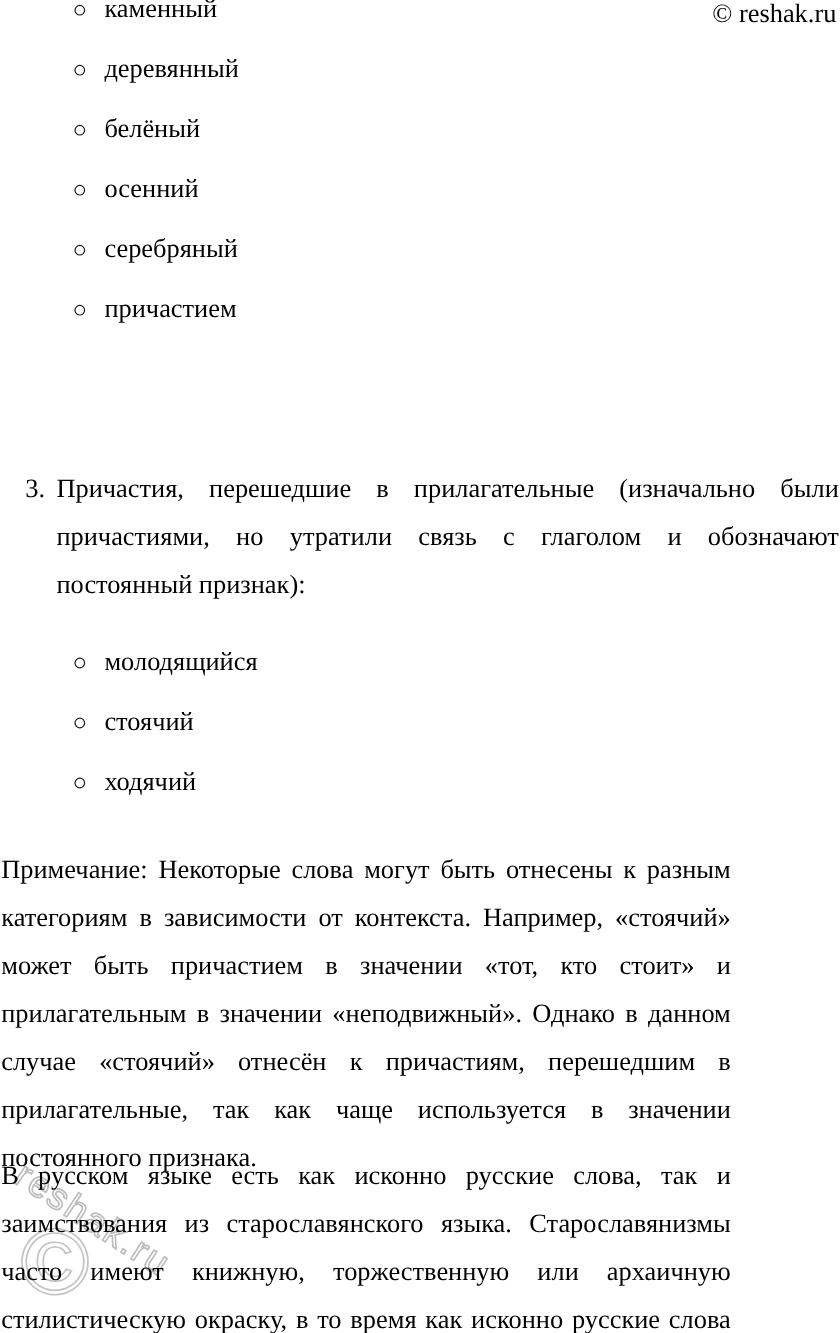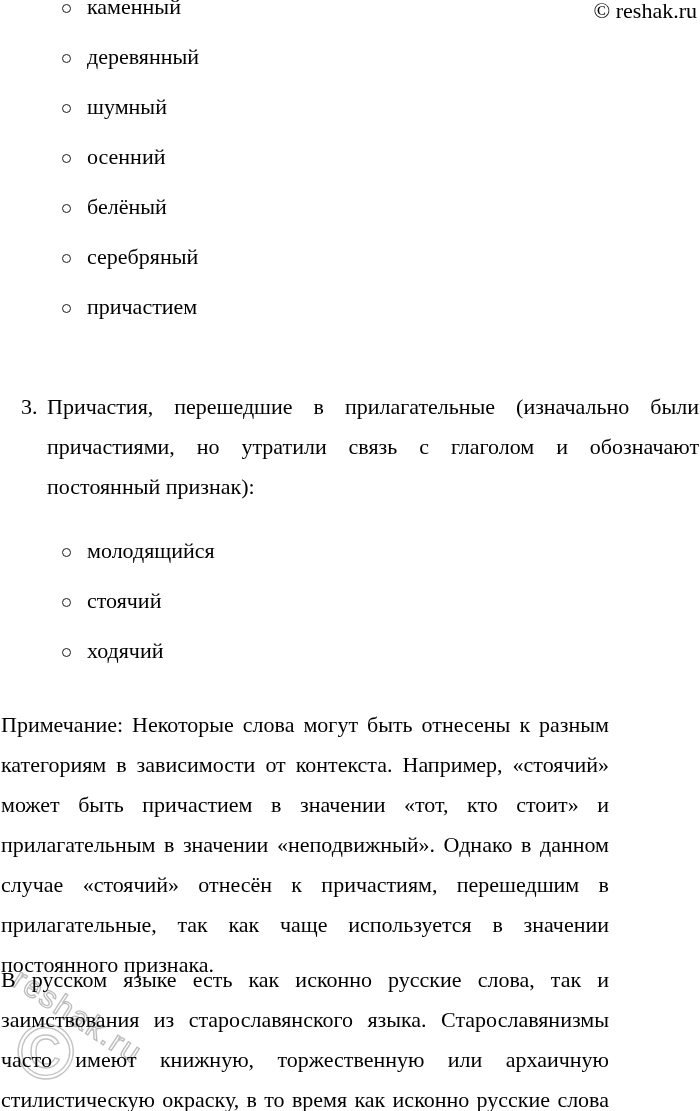--- a/index.html
+++ b/index.html
@@ -128,23 +128,22 @@
 <div class="page">
 
   <div class="wm-text">reshak.ru</div>
   <div class="wm-copy">©</div>
 
   <div class="copyright">© reshak.ru</div>
 
   <ul class="wlist" id="list1">
     <li><span class="bullet"></span><span>каменный</span></li>
     <li><span class="bullet"></span><span>деревянный</span></li>
-    <li><span class="bullet"></span><span>шумный</span></li>
+    <li><span class="bullet"></span><span>белёный</span></li>
     <li><span class="bullet"></span><span>осенний</span></li>
-    <li><span class="bullet"></span><span>белёный</span></li>
     <li><span class="bullet"></span><span>серебряный</span></li>
     <li><span class="bullet"></span><span>причастием</span></li>
   </ul>
 
   <div class="numbered">
     <span class="num">3.</span>
     <div class="nbody"><span class="b">Причастия, перешедшие в прилагательные</span><span> (изначально были причастиями, но утратили связь с глаголом и обозначают постоянный признак):</span></div>
   </div>
 
   <ul class="wlist" id="list2">

